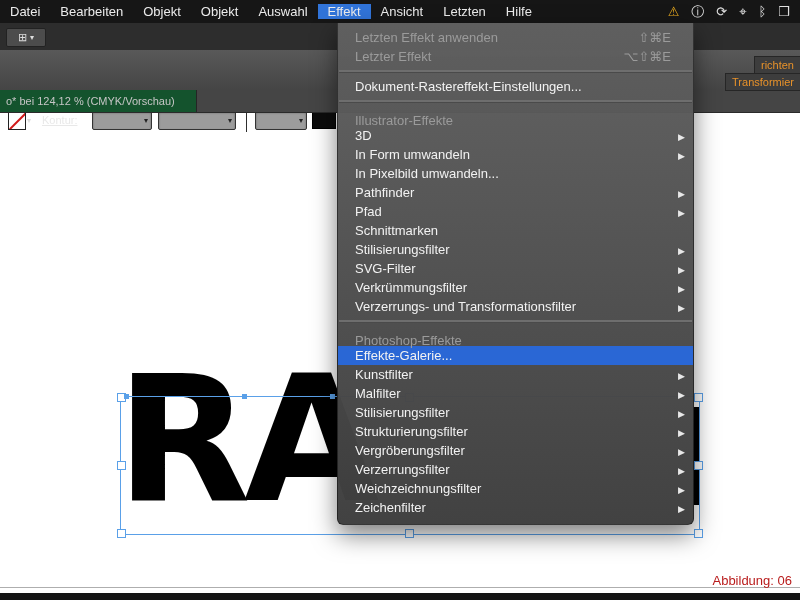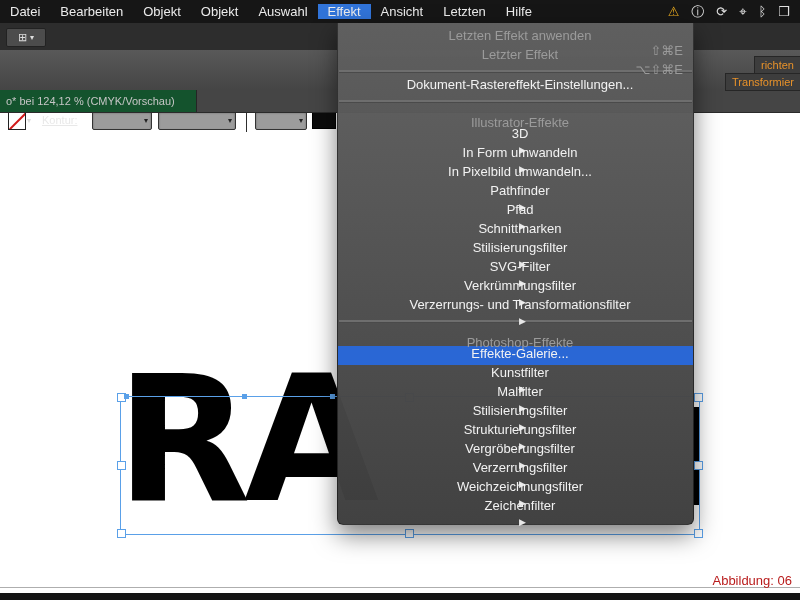--- a/index.html
+++ b/index.html
@@ -63,21 +63,21 @@
   .anchor{position:absolute;width:5px;height:5px;background:#5aa0e8;}
   .a1{left:124px;top:282px;} .a2{left:242px;top:282px;} .a3{left:330px;top:282px;}
   .figure-label{position:absolute;right:8px;bottom:12px;color:#b91c1c;font-size:13px;z-index:5;}
   .bottom-strip{position:absolute;left:0;bottom:0;width:800px;height:7px;background:#141414;z-index:6;}
   
   .dropdown{position:absolute;left:337px;top:23px;width:355px;z-index:50;
             background:linear-gradient(rgba(96,96,96,.98),rgba(62,62,62,.98));
             border:1px solid rgba(0,0,0,.45);border-top:none;border-radius:0 0 6px 6px;
             box-shadow:0 10px 24px rgba(0,0,0,.5);padding:5px 0 7px 0;color:#f2f2f2;
             font-size:13px;}
-  .dd-item{display:flex;align-items:center;height:19px;padding:0 8px 0 17px;flex-direction:column;}
+  .dd-item{display:flex;align-items:center;height:19px;padding:0 8px 0 17px;}
   .dd-label{flex:0 1 auto;white-space:nowrap;}
   .dd-shortcut{margin-left:auto;color:#a8a8a8;padding-right:2px;}
   .dd-arrow{width:12px;text-align:right;color:#e8e8e8;}
   .dd-item.submenu .dd-arrow::after{content:"▶";font-size:9px;}
   .dd-item.disabled .dd-label,.dd-item.disabled .dd-shortcut{color:#9b9b9b;}
   .dd-item.header .dd-label{color:#9b9b9b;margin-top:8px;}
   .dd-item.highlighted{background:#2a67d5;}
   .dd-item.separator{height:2px;background:#6e6e6e;margin:4px 1px;padding:0;border-bottom:1px solid #4a4a4a;}
 </style>
 </head>

